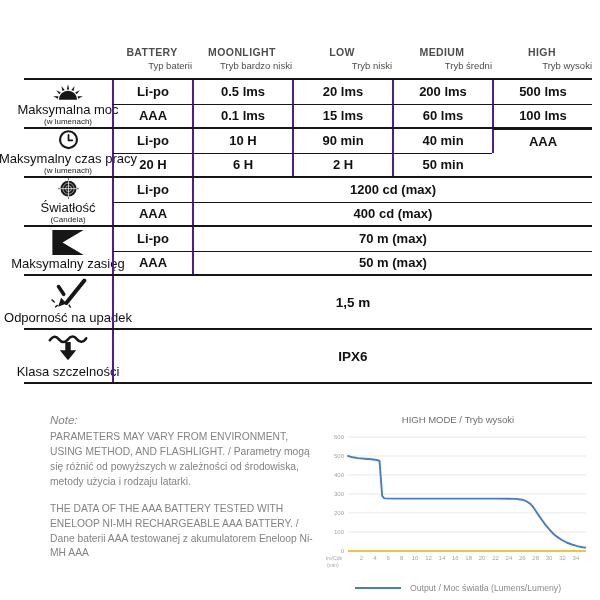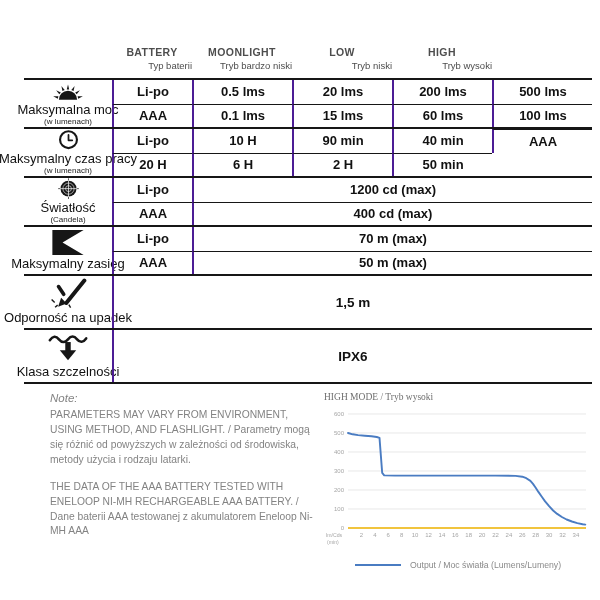--- a/index.html
+++ b/index.html
@@ -19,26 +19,26 @@
   .icon-cell{grid-row:1/-1;grid-column:1;display:flex;flex-direction:column;align-items:center;justify-content:center;overflow:visible;}
   .icon-cell svg{display:block;margin-bottom:2px;}
   .rlabel{font-size:13px;font-weight:normal;color:#111;white-space:nowrap;line-height:1.15;}
   .rsub{font-size:8px;color:#222;white-space:nowrap;line-height:1.1;}
   .cell{border-left:2px solid #4c1d95;display:flex;align-items:center;justify-content:center;font-size:13px;font-weight:bold;color:#111;}
   .cell.thin{border-top:1px solid #161616;}
   .spanv{grid-column:3/7;}
   .fullv{grid-column:2/7;font-size:13.5px;}
 
   
-  .bottom{display:flex;margin-top:8px;gap:8px;}
+  .bottom{display:flex;margin-top:30px;gap:8px;}
   .note{margin-left:26px;width:292px;color:#838383;}
   .note-title{font-style:italic;font-size:11.5px;margin-bottom:4px;}
   .note p{margin:0 0 12px 0;font-size:10.3px;line-height:1.45;}
   .chart{width:272px;margin-left:0;}
-  .chart-title{text-align:left;font-size:9.5px;color:#6e6e6e;margin-bottom:2px;font-family:Liberation Serif, serif;}
+  .chart-title{text-align:center;font-size:9.5px;color:#6e6e6e;margin-bottom:2px;}
   .yt{font-size:6px;fill:#a6a6a6;text-anchor:end;}
   .xt{font-size:6px;fill:#a6a6a6;text-anchor:middle;}
   .ot{font-size:5.2px;fill:#a6a6a6;text-anchor:start;}
   .legend{display:flex;align-items:center;justify-content:center;margin-top:8px;}
   .swatch{display:inline-block;width:46px;height:2px;margin-right:9px;}
   .legend-label{font-size:8.7px;color:#8a8a8a;}
 </style>
 </head>
 <body>
 
@@ -50,20 +50,24 @@
       <div class="hen">BATTERY</div>
       <div class="hpl">Typ baterii</div>
     </div>
     <div class="hcell">
       <div class="hen">MOONLIGHT</div>
       <div class="hpl">Tryb bardzo niski</div>
     </div>
     <div class="hcell">
       <div class="hen">LOW</div>
       <div class="hpl">Tryb niski</div>
+    </div>
+    <div class="hcell">
+      <div class="hen">MEDIUM</div>
+      <div class="hpl">Tryb średni</div>
     </div>
     <div class="hcell">
       <div class="hen">HIGH</div>
       <div class="hpl">Tryb wysoki</div>
     </div>
   </div>
 
   <div class="spec">
 
     <div class="group">

